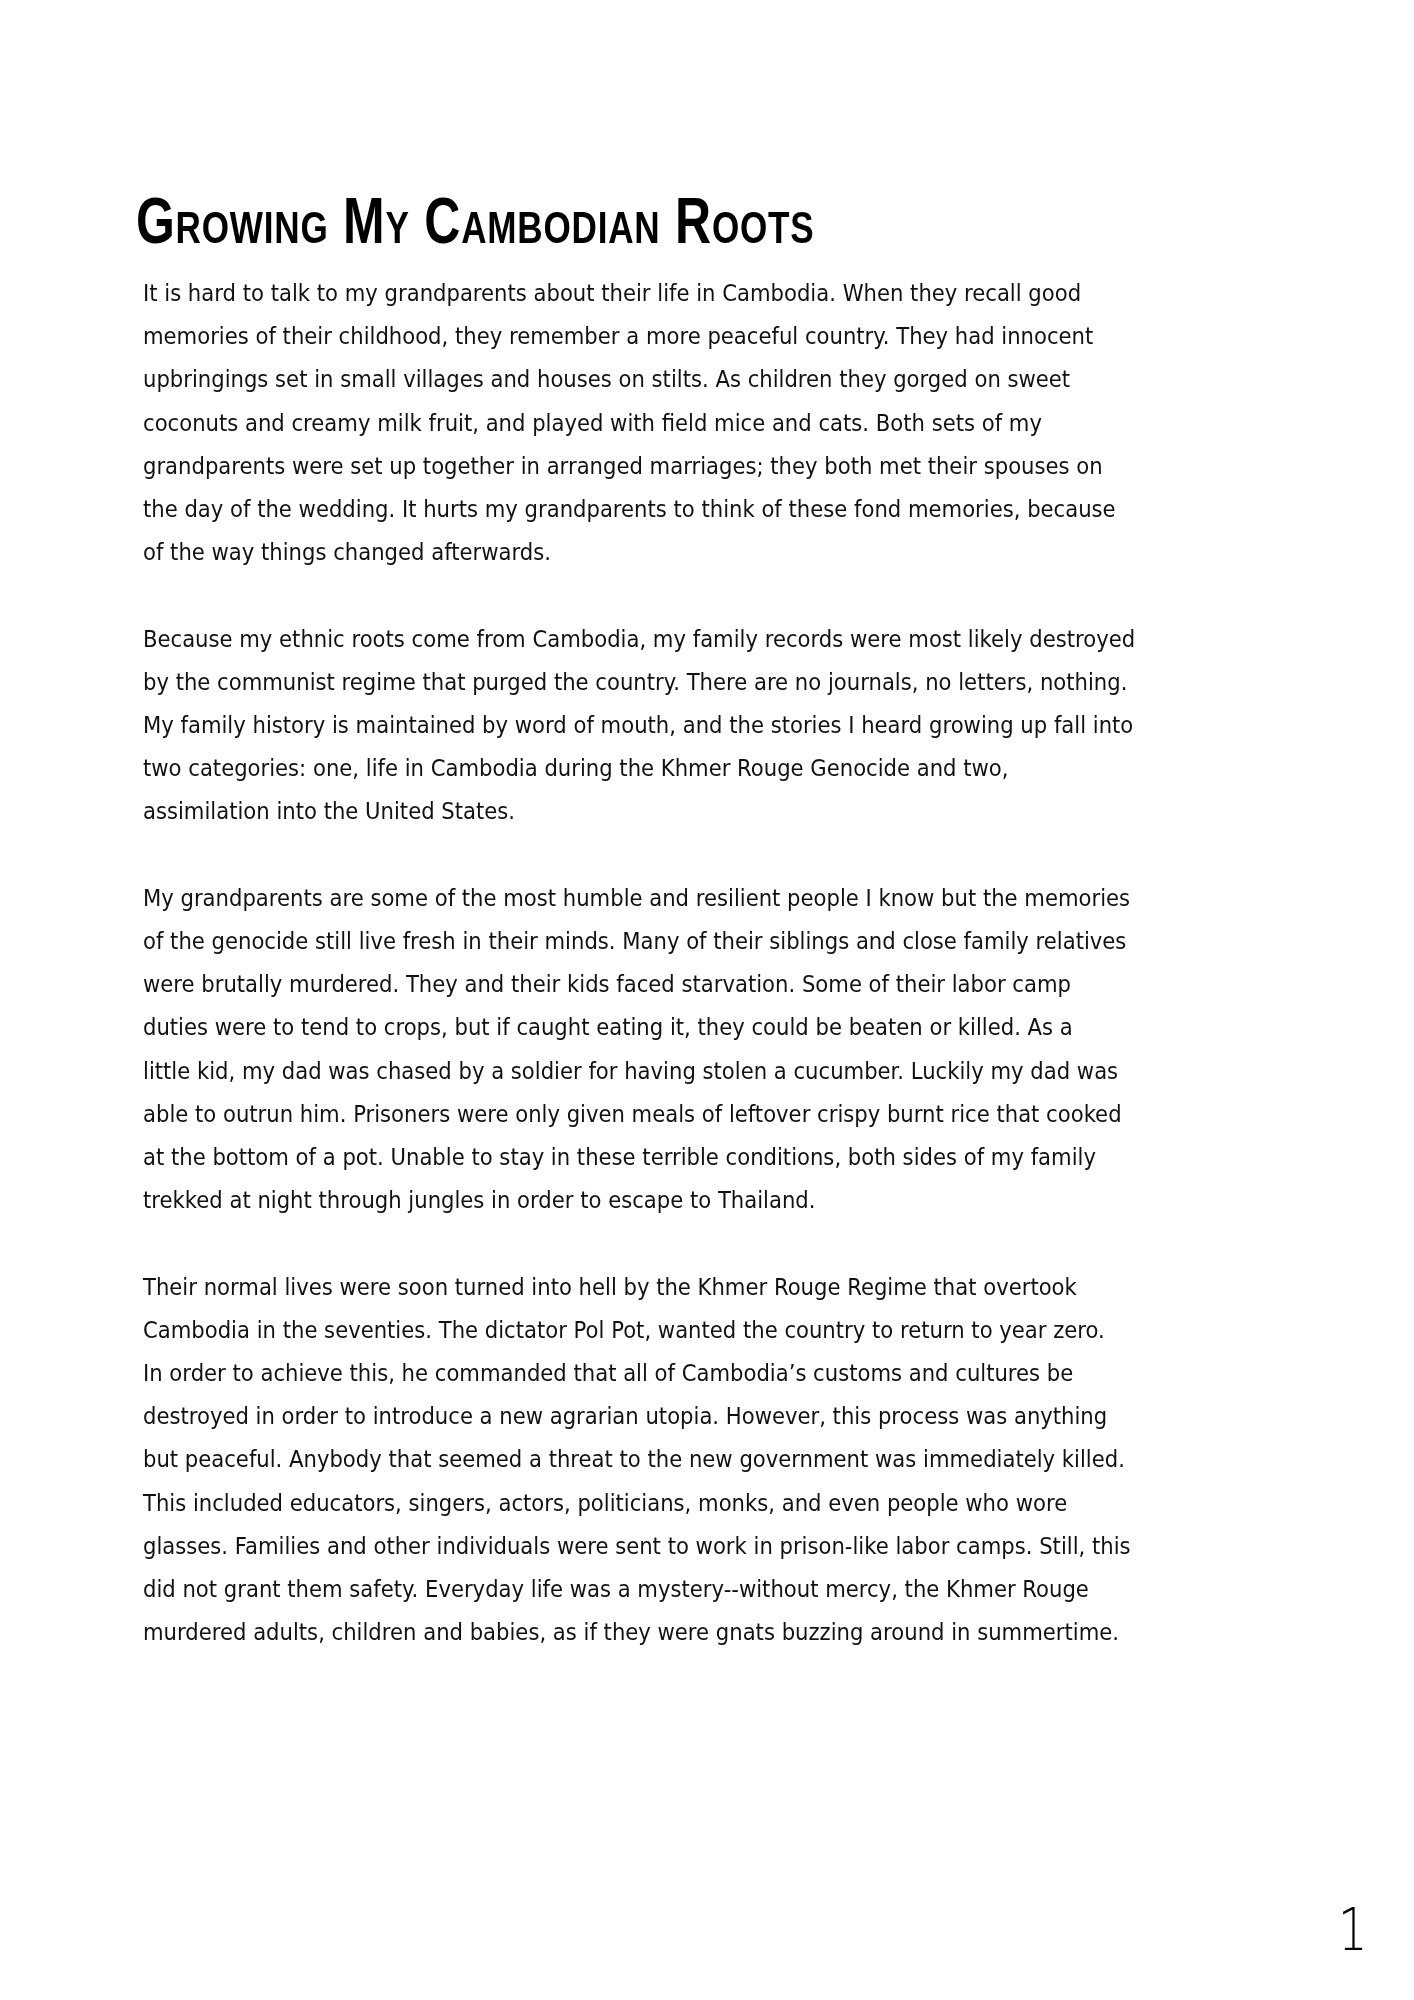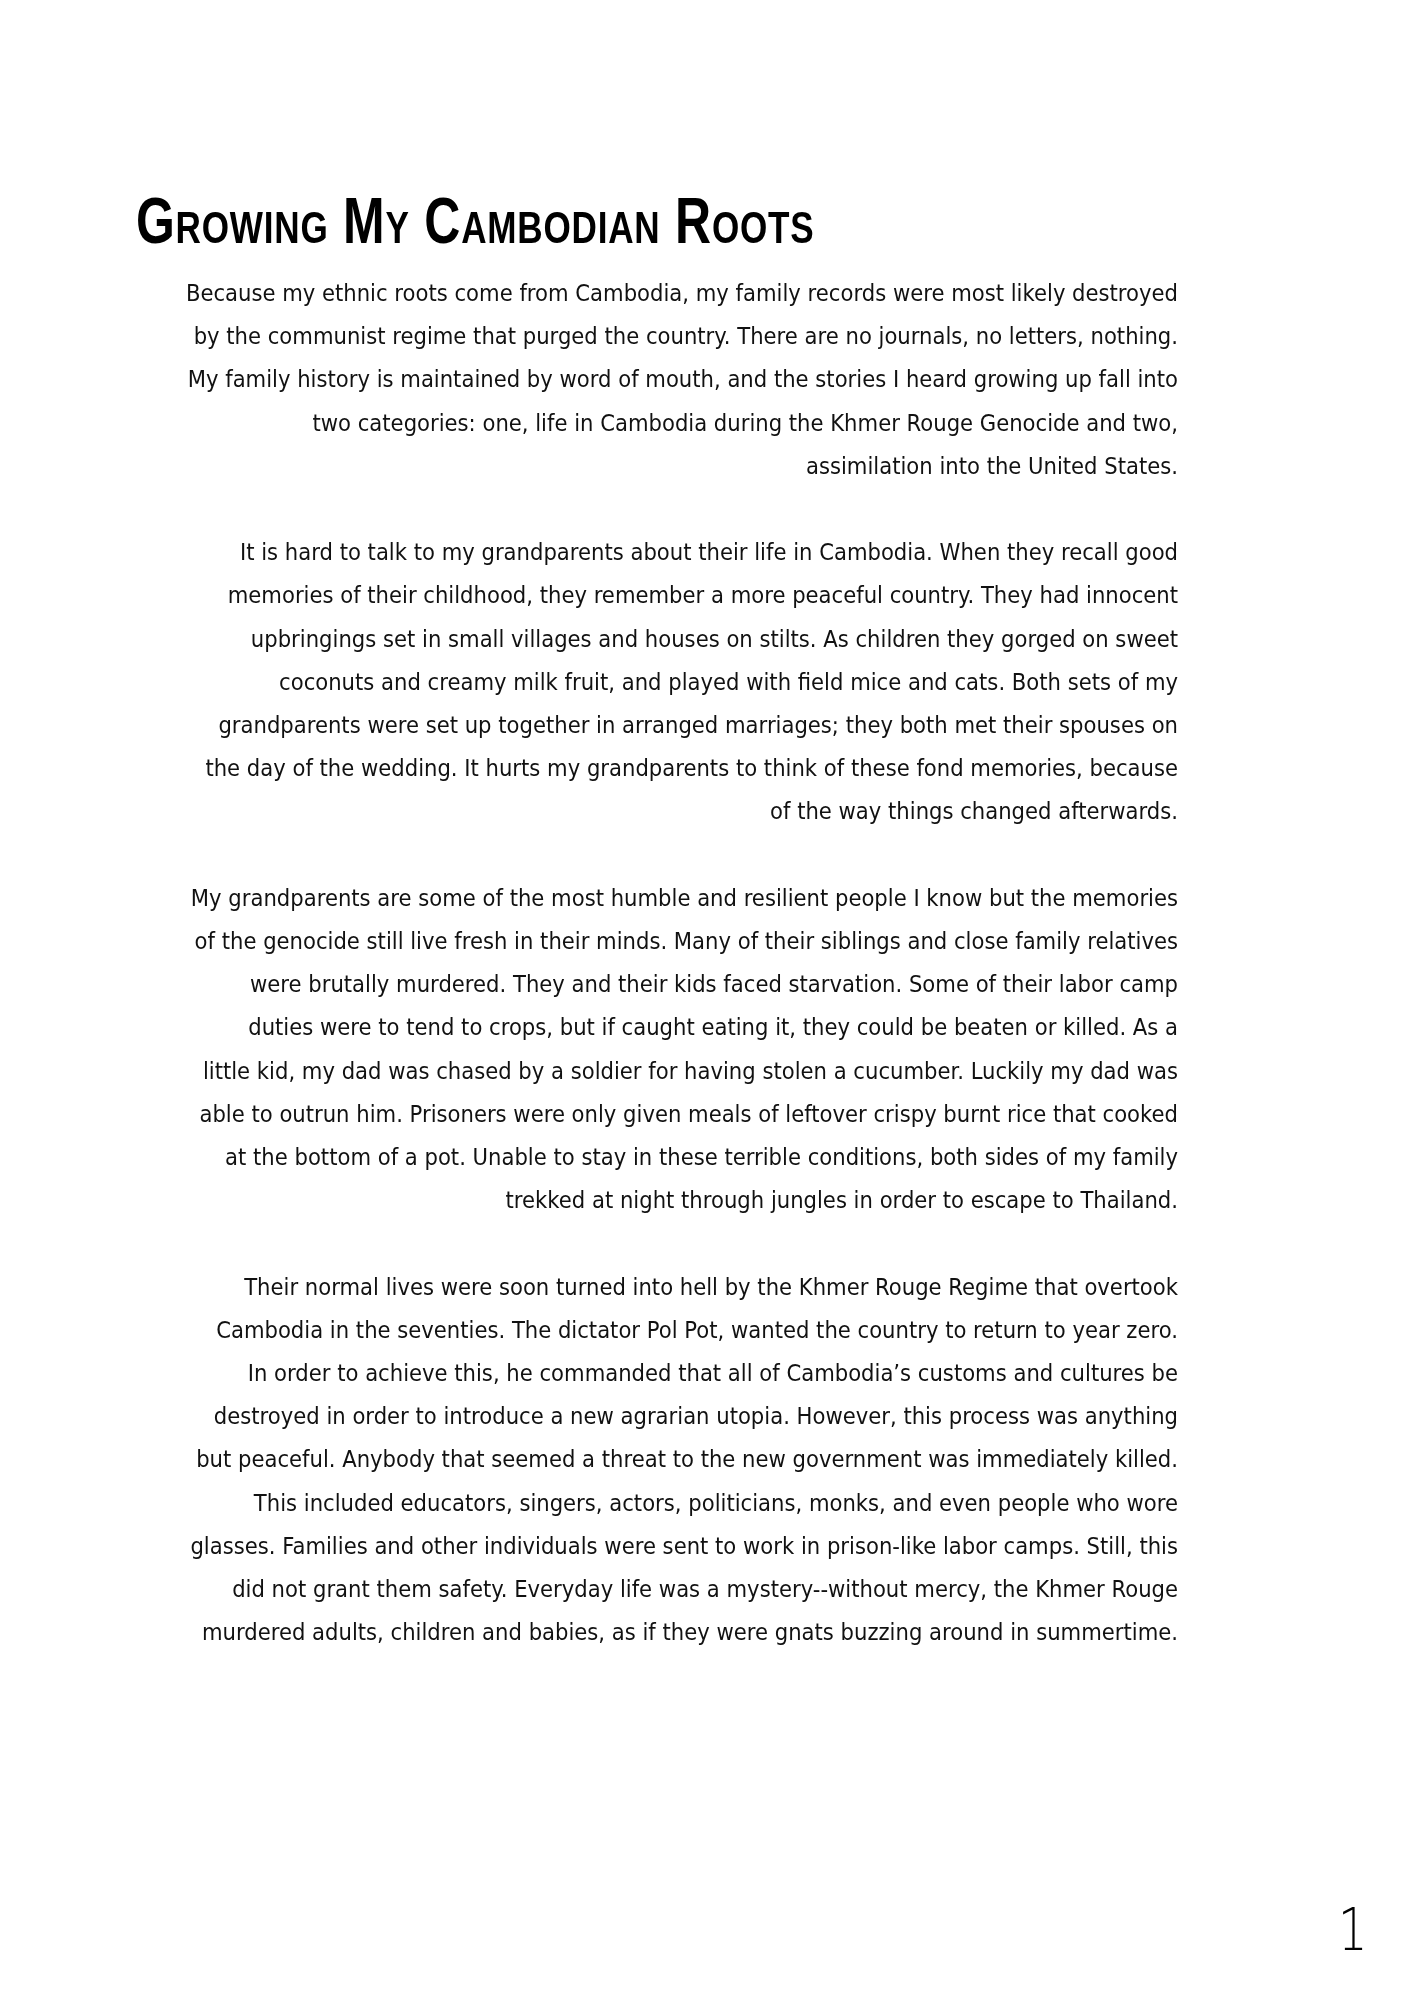--- a/index.html
+++ b/index.html
@@ -1,17 +1,17 @@
 <!DOCTYPE html>
 <html><head>
 <meta charset="utf-8">
 <style>
   html, body { margin: 0; padding: 0; background: #ffffff; }
   body { width: 1414px; height: 2000px; position: relative; overflow: hidden; }
-  .page { position: absolute; left: 0; top: 0; width: 1414px; height: 1740px; background: #fff; text-align: right; }
+  .page { position: absolute; left: 0; top: 0; width: 1414px; height: 1740px; background: #fff; }
   .title {
     position: absolute; left: 136px; top: 140px;
     font-family: "Liberation Sans", sans-serif;
     font-weight: 700;
     font-size: 64px;
     line-height: 76px;
     font-variant: small-caps;
     letter-spacing: 1px;
     color: #000;
     transform: scaleX(0.78);
@@ -37,34 +37,34 @@
   }
 </style>
 </head>
 <body>
 
 <div class="page">
   <h1 class="title">Growing My Cambodian Roots</h1>
 
   <div class="body">
     <p class="para">
-      <span class="line">Because my ethnic roots come from Cambodia, my family records were most likely destroyed</span>
-      <span class="line">by the communist regime that purged the country. There are no journals, no letters, nothing.</span>
-      <span class="line">My family history is maintained by word of mouth, and the stories I heard growing up fall into</span>
-      <span class="line">two categories: one, life in Cambodia during the Khmer Rouge Genocide and two,</span>
-      <span class="line">assimilation into the United States.</span>
-    </p>
-    <p class="para">
       <span class="line">It is hard to talk to my grandparents about their life in Cambodia. When they recall good</span>
       <span class="line">memories of their childhood, they remember a more peaceful country. They had innocent</span>
       <span class="line">upbringings set in small villages and houses on stilts. As children they gorged on sweet</span>
       <span class="line">coconuts and creamy milk fruit, and played with field mice and cats. Both sets of my</span>
       <span class="line">grandparents were set up together in arranged marriages; they both met their spouses on</span>
       <span class="line">the day of the wedding. It hurts my grandparents to think of these fond memories, because</span>
       <span class="line">of the way things changed afterwards.</span>
+    </p>
+    <p class="para">
+      <span class="line">Because my ethnic roots come from Cambodia, my family records were most likely destroyed</span>
+      <span class="line">by the communist regime that purged the country. There are no journals, no letters, nothing.</span>
+      <span class="line">My family history is maintained by word of mouth, and the stories I heard growing up fall into</span>
+      <span class="line">two categories: one, life in Cambodia during the Khmer Rouge Genocide and two,</span>
+      <span class="line">assimilation into the United States.</span>
     </p>
     <p class="para">
       <span class="line">My grandparents are some of the most humble and resilient people I know but the memories</span>
       <span class="line">of the genocide still live fresh in their minds. Many of their siblings and close family relatives</span>
       <span class="line">were brutally murdered. They and their kids faced starvation. Some of their labor camp</span>
       <span class="line">duties were to tend to crops, but if caught eating it, they could be beaten or killed. As a</span>
       <span class="line">little kid, my dad was chased by a soldier for having stolen a cucumber. Luckily my dad was</span>
       <span class="line">able to outrun him. Prisoners were only given meals of leftover crispy burnt rice that cooked</span>
       <span class="line">at the bottom of a pot. Unable to stay in these terrible conditions, both sides of my family</span>
       <span class="line">trekked at night through jungles in order to escape to Thailand.</span>

